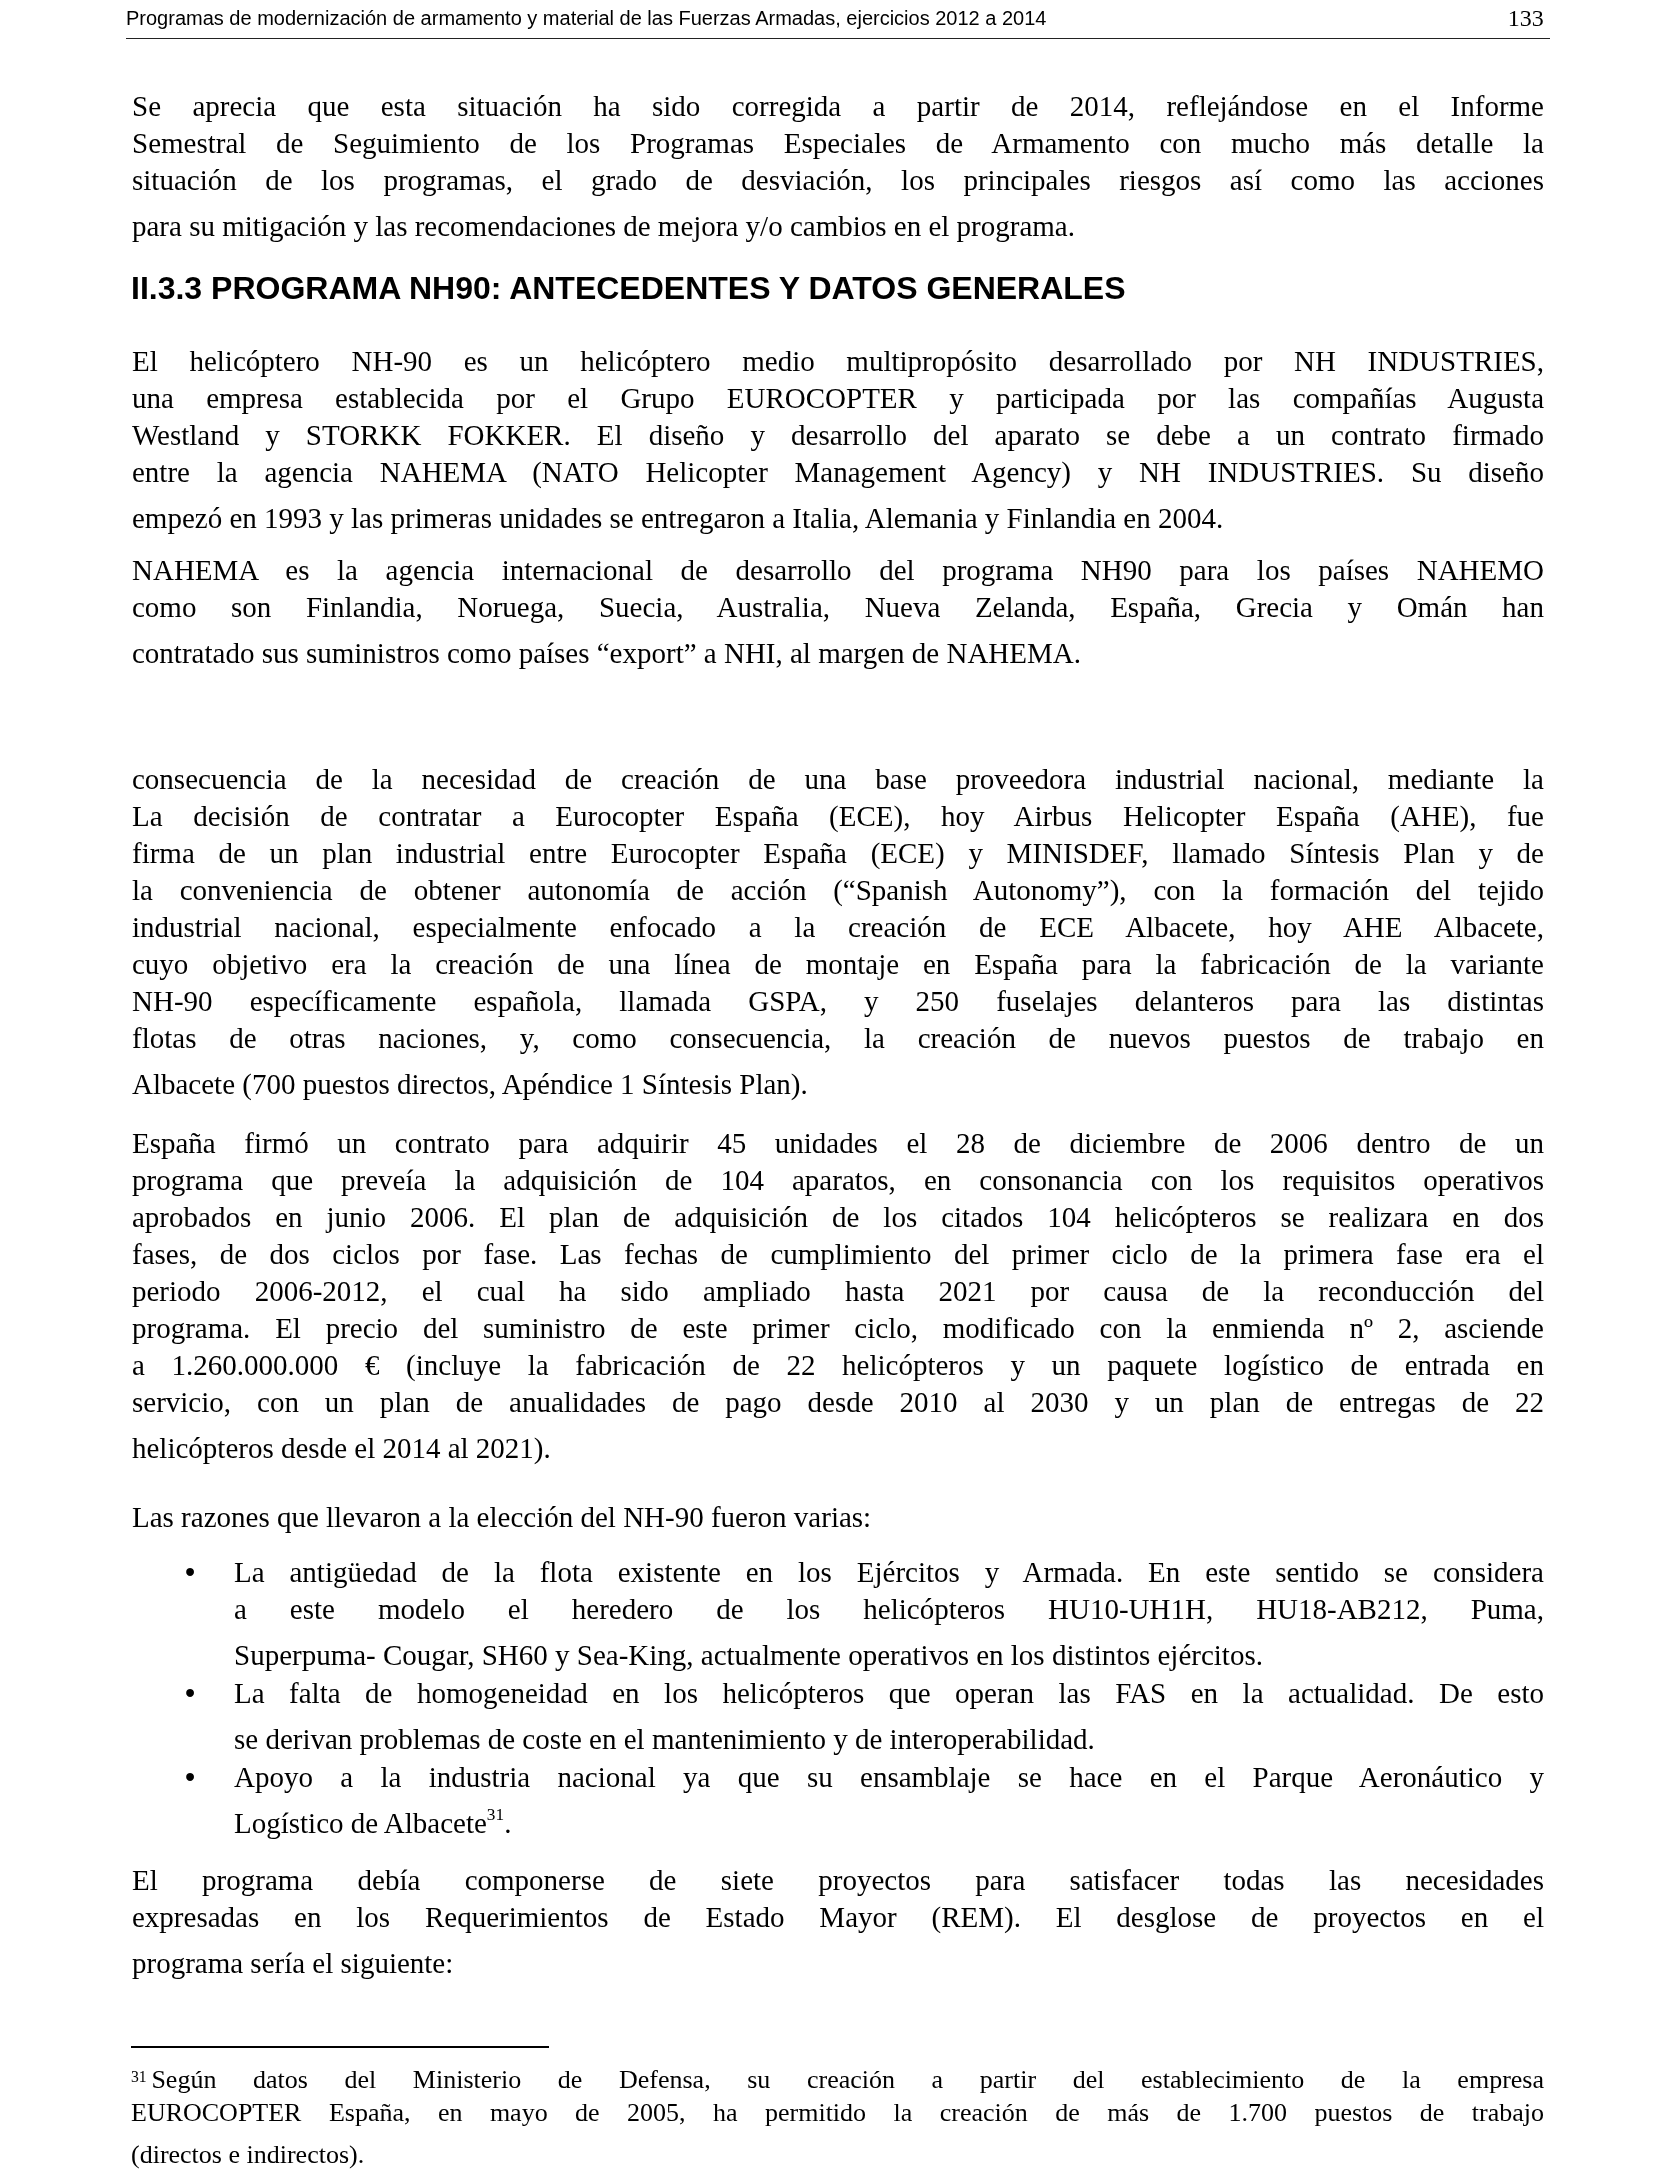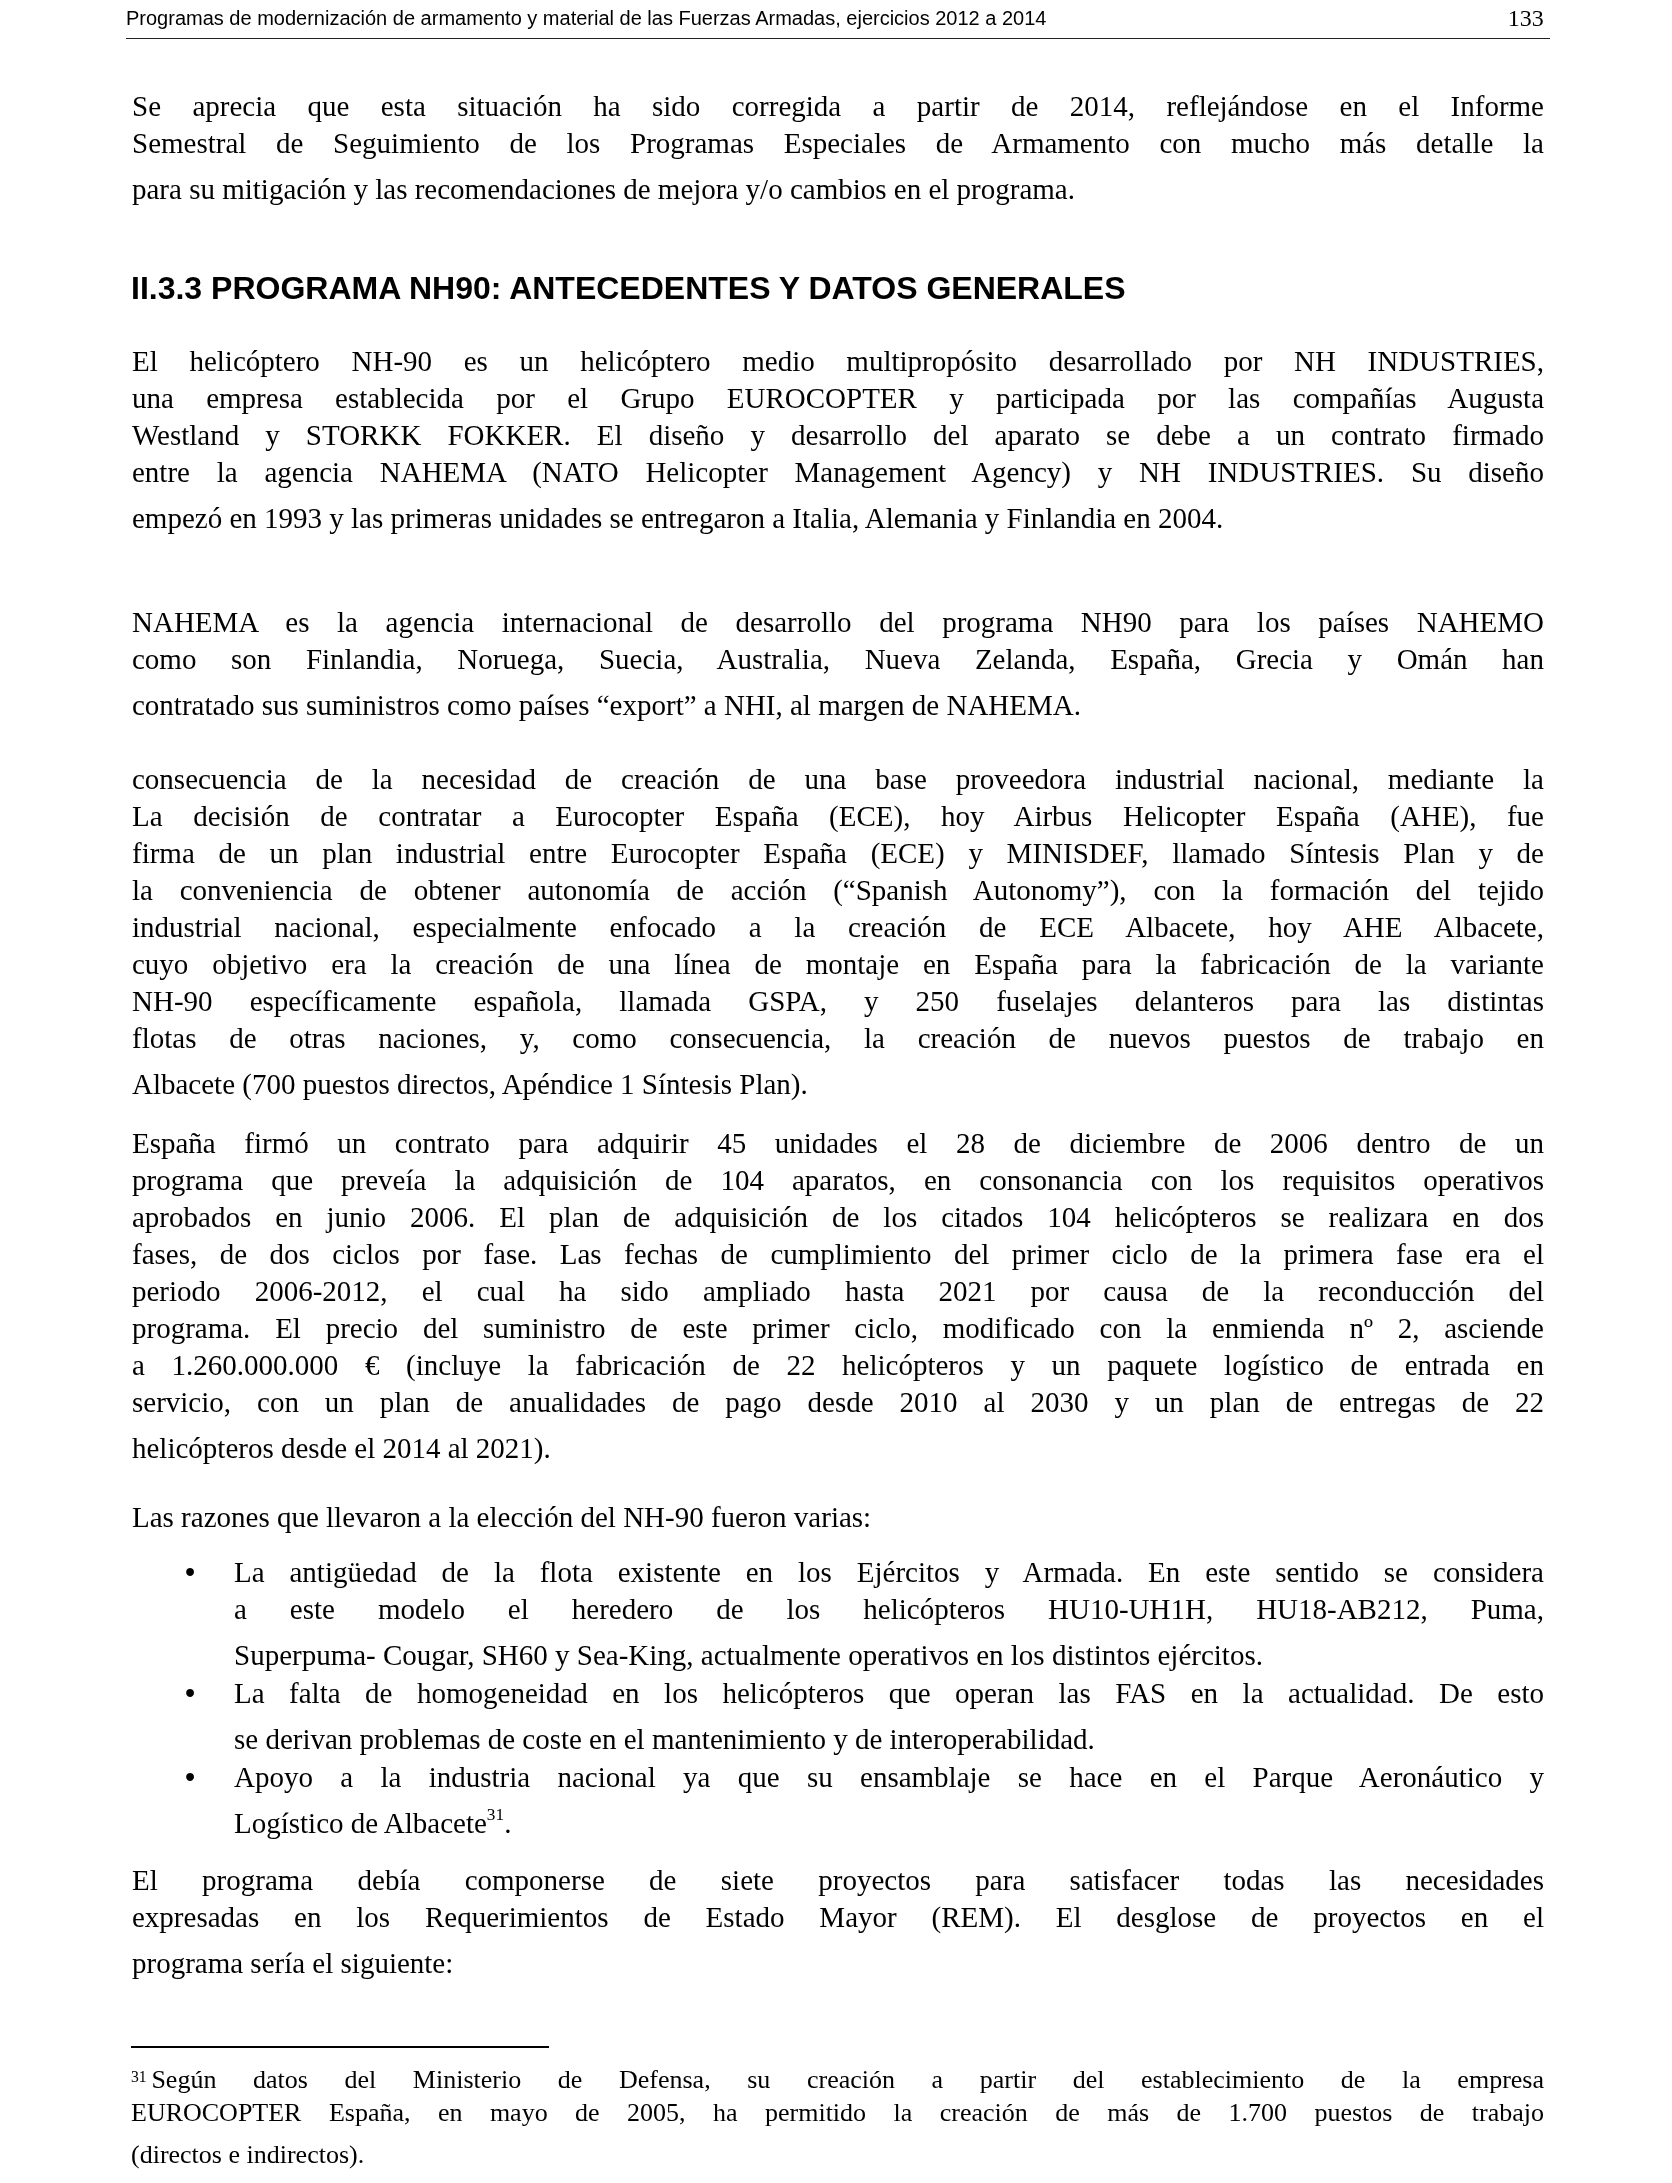--- a/index.html
+++ b/index.html
@@ -31,34 +31,35 @@
 
 <div class="page-header">
   <span class="header-title">Programas de modernización de armamento y material de las Fuerzas Armadas, ejercicios 2012 a  2014</span>
   <span class="header-page">133</span>
   <div class="header-rule"></div>
 </div>
 
 <div class="block" style="top:88px">
     <span class="line">Se aprecia que esta situación ha sido corregida a partir de 2014, reflejándose en el Informe</span>
     <span class="line">Semestral de Seguimiento de los Programas Especiales de Armamento con mucho más detalle la</span>
+    <span class="line">situación de los programas, el grado de desviación, los principales riesgos así como las acciones</span>
     <span class="line last">para su mitigación y las recomendaciones de mejora y/o cambios en el programa.</span>
   </div>
 
 <div class="heading" style="top:270px">II.3.3 PROGRAMA NH90: ANTECEDENTES Y DATOS GENERALES</div>
 
 <div class="block" style="top:343px">
     <span class="line">El helicóptero NH-90 es un helicóptero medio multipropósito desarrollado por NH INDUSTRIES,</span>
     <span class="line">una empresa establecida por el Grupo EUROCOPTER y participada por las compañías Augusta</span>
     <span class="line">Westland y STORKK FOKKER. El diseño y desarrollo del aparato se debe a un contrato firmado</span>
     <span class="line">entre la agencia NAHEMA (NATO Helicopter Management Agency) y NH INDUSTRIES. Su diseño</span>
     <span class="line last">empezó en 1993 y las primeras unidades se entregaron a Italia, Alemania y Finlandia en 2004.</span>
   </div>
 
-<div class="block" style="top:604px">
+<div class="block" style="top:552px">
     <span class="line">NAHEMA es la agencia internacional de desarrollo del programa NH90 para los países NAHEMO</span>
     <span class="line">como son Finlandia, Noruega, Suecia, Australia, Nueva Zelanda, España, Grecia y Omán  han</span>
     <span class="line last">contratado sus suministros como países “export” a NHI, al margen de NAHEMA.</span>
   </div>
 
 <div class="block" style="top:761px">
     <span class="line">consecuencia de la necesidad de creación de una base proveedora industrial nacional, mediante la</span>
     <span class="line">La decisión de contratar a Eurocopter España (ECE), hoy Airbus Helicopter España (AHE), fue</span>
     <span class="line">firma de un plan industrial entre Eurocopter España (ECE)  y MINISDEF, llamado Síntesis Plan y de</span>
     <span class="line">la conveniencia de obtener autonomía de acción (“Spanish Autonomy”), con la formación del tejido</span>

